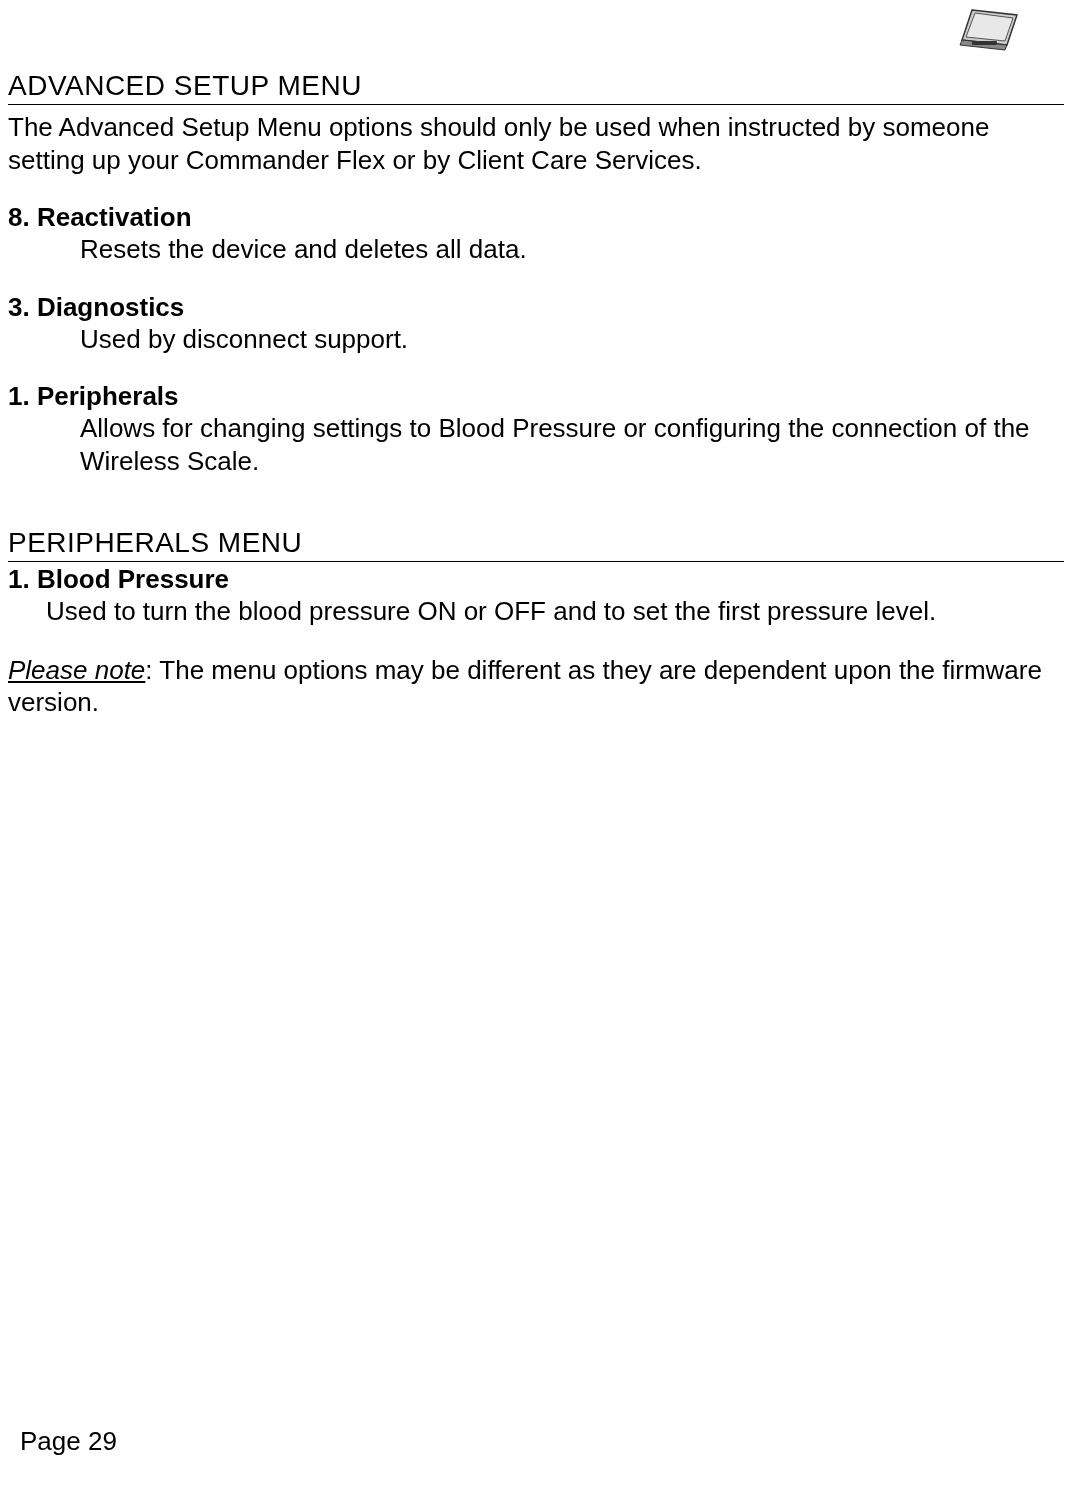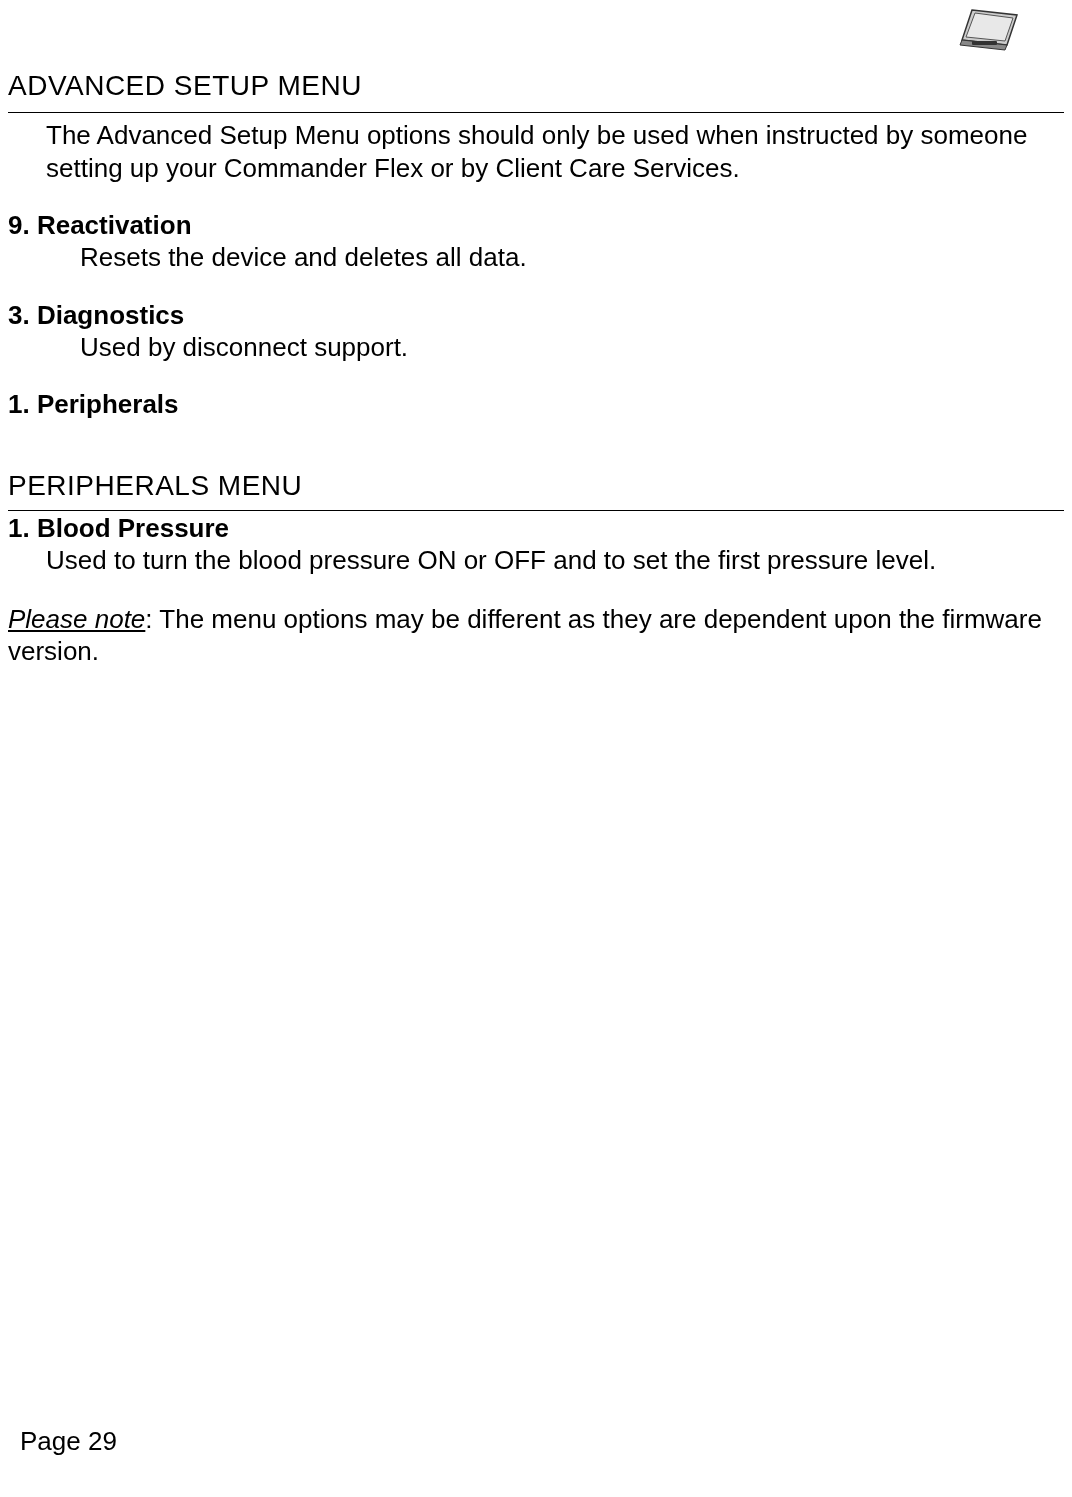--- a/index.html
+++ b/index.html
@@ -24,27 +24,26 @@
       width: 70px;
       height: 50px;
     }
     .section-heading {
       font-size: 28px;
       font-weight: normal;
       letter-spacing: 0.5px;
       border-bottom: 1.5px solid #000;
       margin-top: 60px;
       margin-bottom: 6px;
-      padding-bottom: 10px;
+      padding-bottom: 2px;
     }
     .section-heading.first {
       margin-top: 60px;
     }
     .intro {
-      margin-left: 38px;
       margin-right: 20px;
       line-height: 1.25;
     }
     .item-block {
       margin-top: 26px;
     }
     .item-title {
       font-weight: bold;
       margin-left: 0px;
     }
@@ -55,21 +54,21 @@
     }
     .item-desc.shallow {
       margin-left: 38px;
     }
     .section2-heading {
       font-size: 28px;
       font-weight: normal;
       letter-spacing: 0.5px;
       border-bottom: 1.5px solid #000;
       margin-top: 50px;
-      padding-bottom: 8px;
+      padding-bottom: 2px;
     }
     .item-title2 {
       font-weight: bold;
       margin-left: 0px;
       margin-top: 2px;
     }
     .note {
       margin-top: 26px;
       line-height: 1.25;
     }
@@ -95,31 +94,32 @@
       <polygon points="5,30 50,35 48,40 3,35" fill="#888" stroke="#333" stroke-width="1"></polygon>
       <rect x="15" y="31" width="25" height="4" rx="1" fill="#333"></rect>
     </g>
   </svg>
 </div>
 
 <h2 class="section-heading first">ADVANCED SETUP MENU</h2>
 <p class="intro">The Advanced Setup Menu options should only be used when instructed by someone setting up your Commander Flex or by Client Care Services.</p>
 
 <div class="item-block">
-  <div class="item-title">9. Reactivation</div>
+  <div class="item-title">8. Reactivation</div>
   <div class="item-desc">Resets the device and deletes all data.</div>
 </div>
 
 <div class="item-block">
   <div class="item-title">3. Diagnostics</div>
   <div class="item-desc">Used by disconnect support.</div>
 </div>
 
 <div class="item-block">
   <div class="item-title">1. Peripherals</div>
+  <div class="item-desc">Allows for changing settings to Blood Pressure or configuring the connection of the Wireless Scale.</div>
 </div>
 
 <h2 class="section2-heading">PERIPHERALS MENU</h2>
 
 <div>
   <div class="item-title2">1. Blood Pressure</div>
   <div class="item-desc shallow">Used to turn the blood pressure ON or OFF and to set the first pressure level.</div>
 </div>
 
 <div class="item-block">

